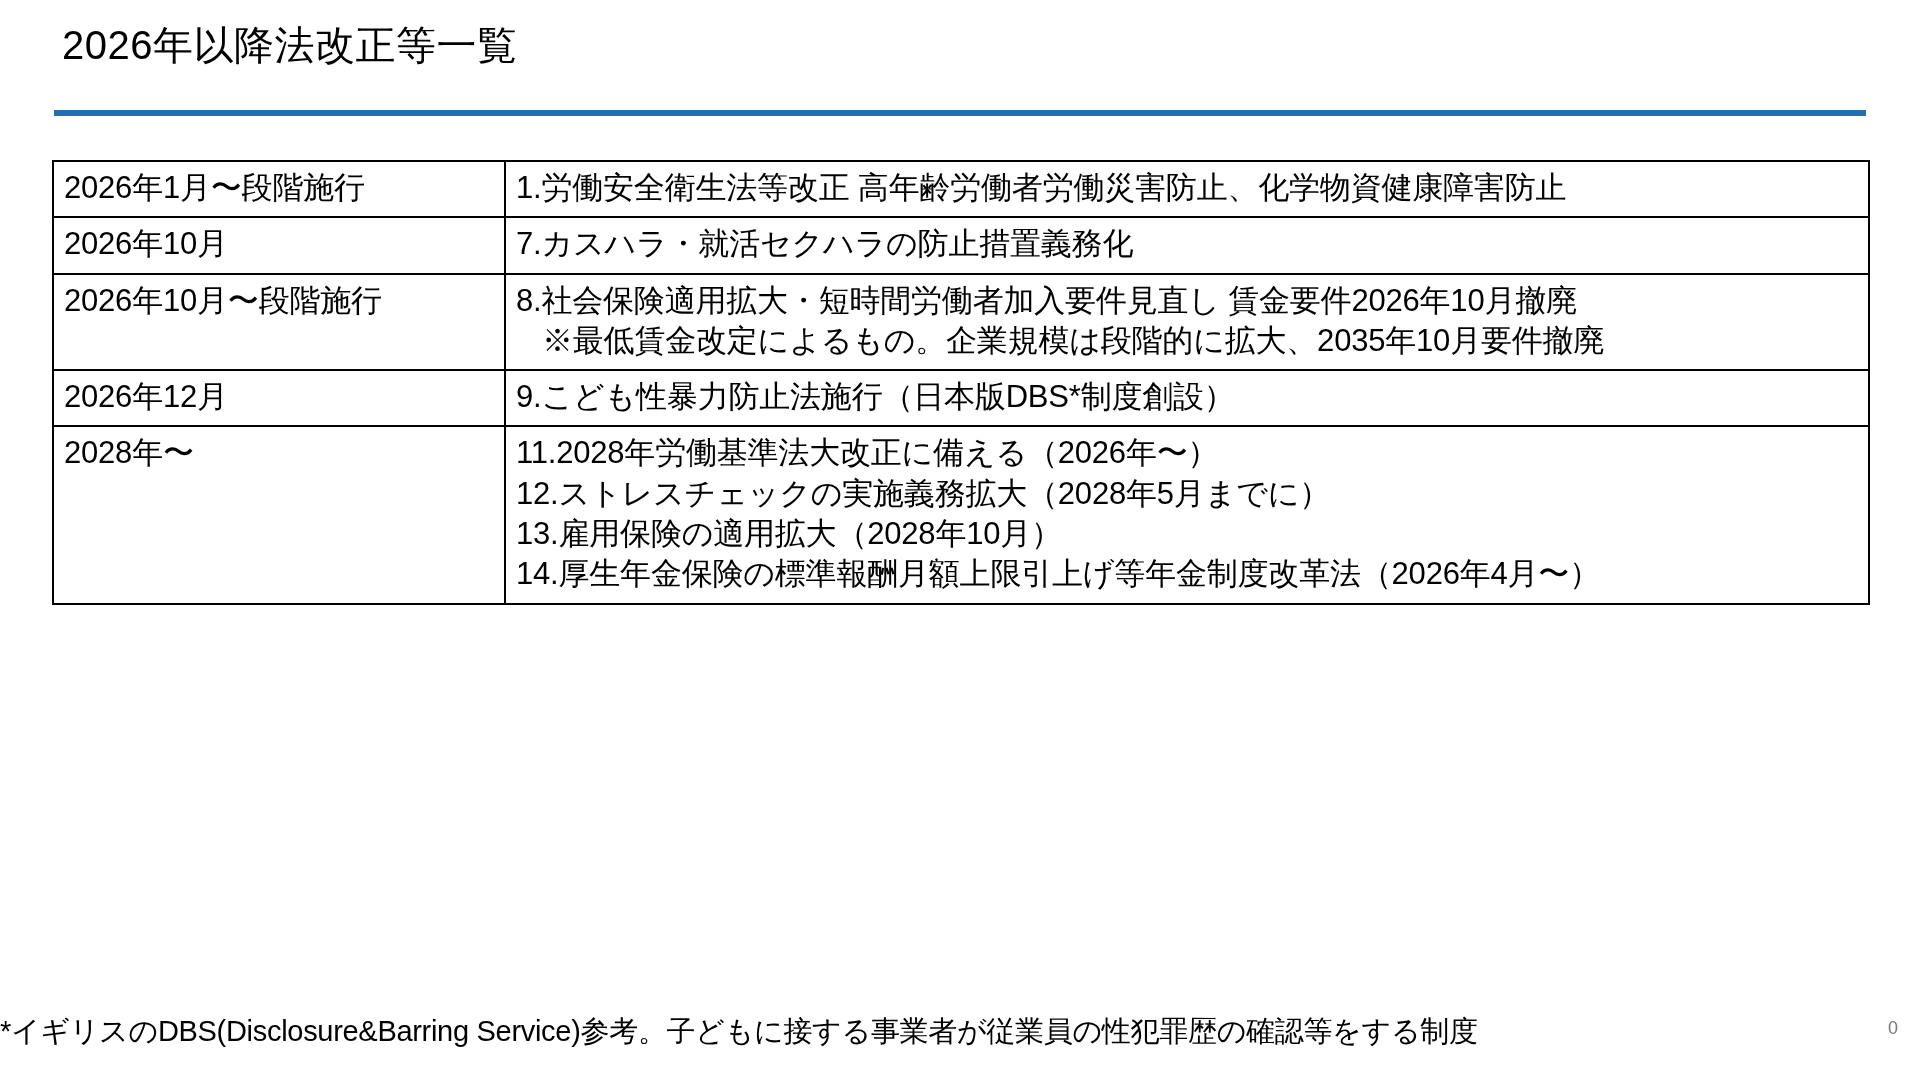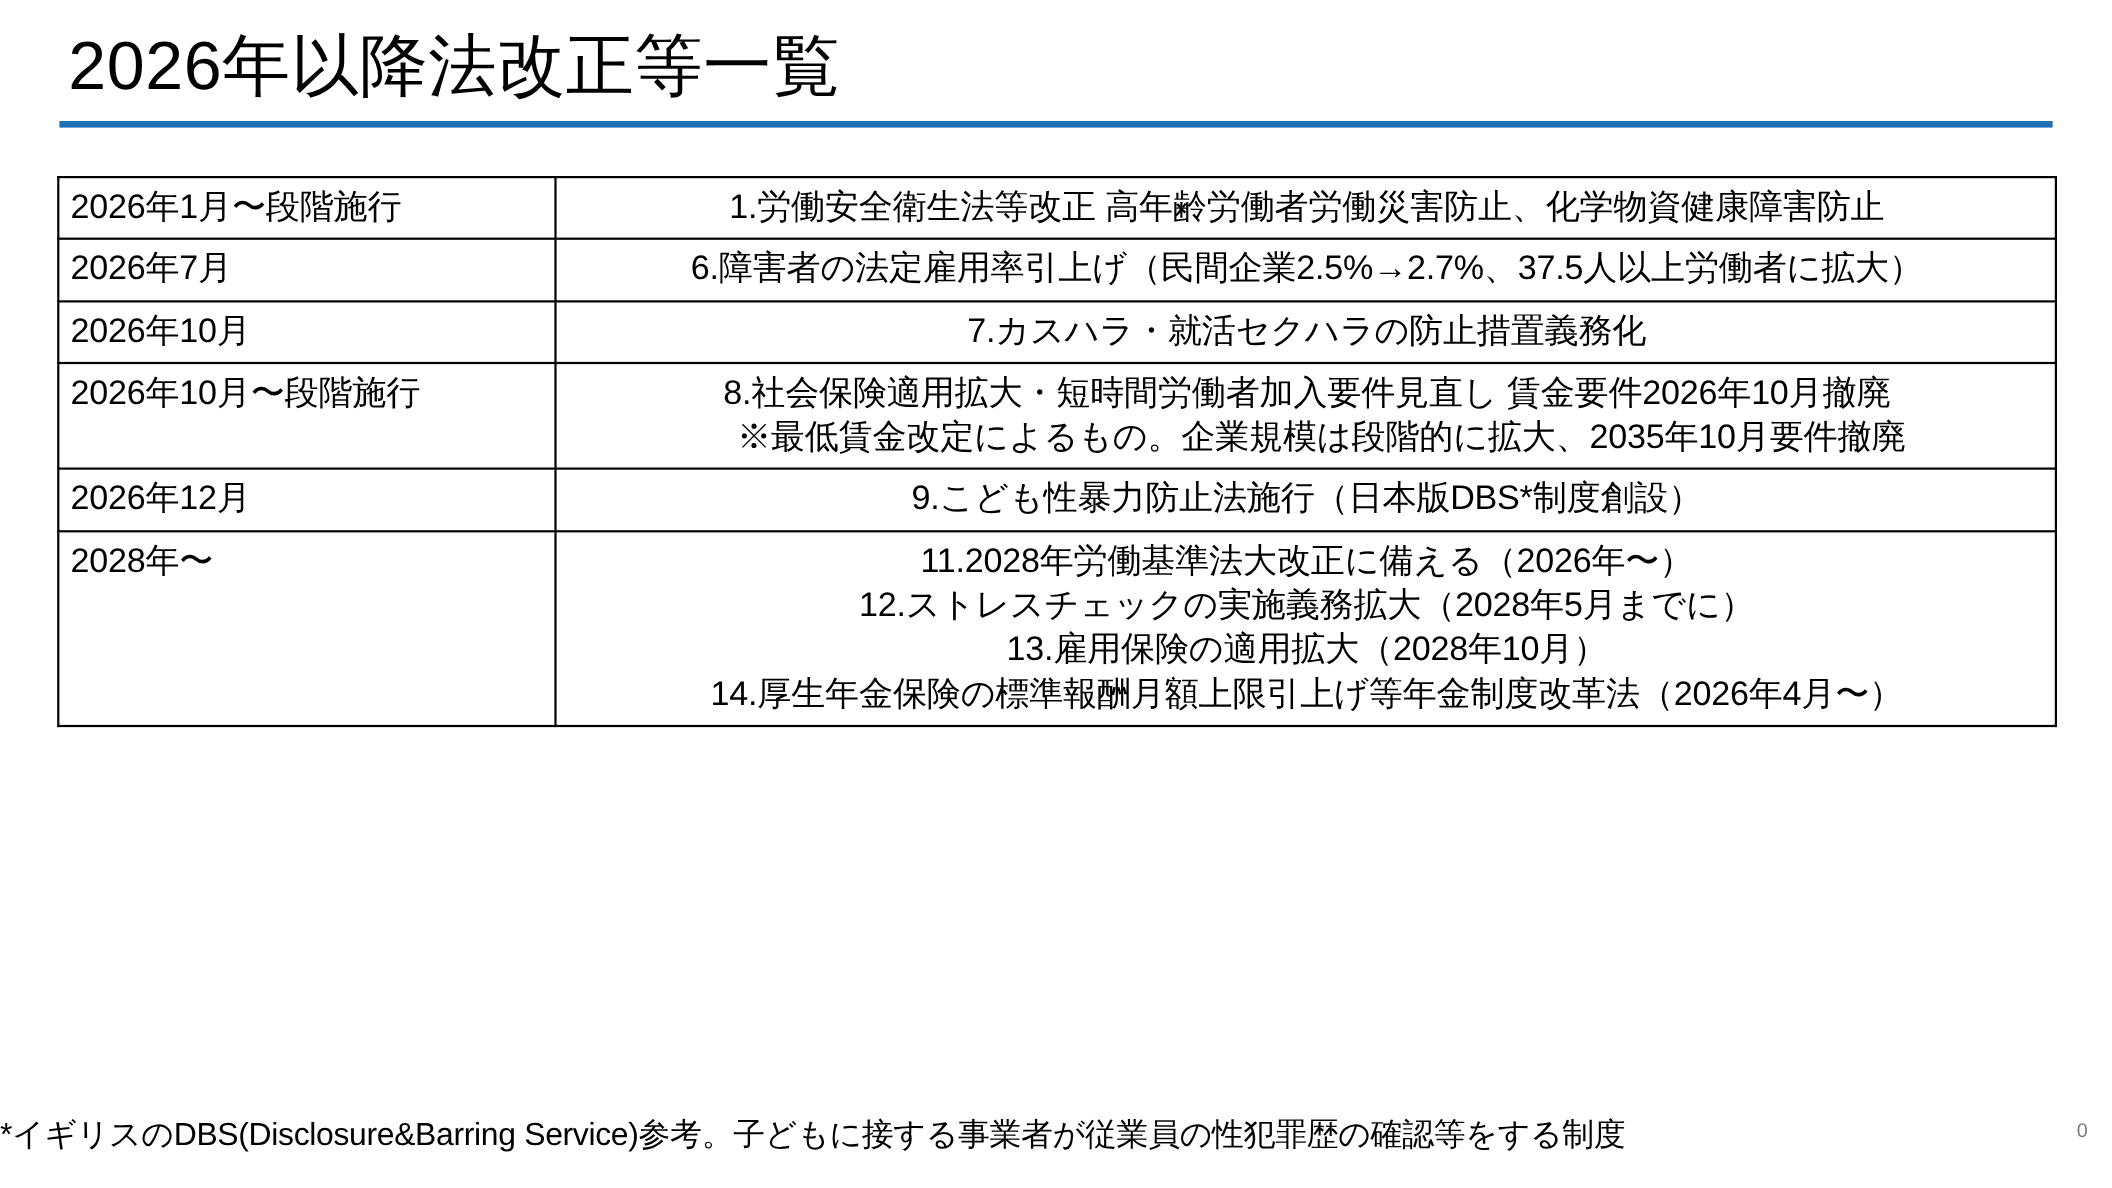--- a/index.html
+++ b/index.html
@@ -17,21 +17,21 @@
   }
   .slide {
     position: absolute;
     inset: 0;
     padding: 0;
   }
   .title {
     position: absolute;
     left: 62px;
     top: 18px;
-    font-size: 62px;
+    font-size: 40px;
     font-weight: 400;
     letter-spacing: 0.5px;
     color: #000000;
     white-space: nowrap;
   }
   .title-rule {
     position: absolute;
     left: 54px;
     top: 110px;
     width: 1812px;
@@ -61,21 +61,20 @@
     width: 432px;
     white-space: nowrap;
     margin-top: 28px;
   }
   td.detail-cell {
     width: auto;
   }
   .detail-line {
     white-space: nowrap;
     display: block;
-    text-align: center;
   }
   .detail-line.indent {
     padding-left: 26px;
   }
   .footnote {
     position: absolute;
     left: 0;
     top: 1012px;
     width: 1920px;
     text-align: left;
@@ -102,26 +101,20 @@
   <div class="table-wrap">
     <table class="law-table">
       <tbody>
           <tr>
             <td class="period-cell">2026年1月〜段階施行</td>
             <td class="detail-cell">
               <span class="detail-line">1.労働安全衛生法等改正 高年齢労働者労働災害防止、化学物資健康障害防止</span>
             </td>
           </tr>
           <tr>
-            <td class="period-cell">2026年7月</td>
-            <td class="detail-cell">
-              <span class="detail-line">6.障害者の法定雇用率引上げ（民間企業2.5%→2.7%、37.5人以上労働者に拡大）</span>
-            </td>
-          </tr>
-          <tr>
             <td class="period-cell">2026年10月</td>
             <td class="detail-cell">
               <span class="detail-line">7.カスハラ・就活セクハラの防止措置義務化</span>
             </td>
           </tr>
           <tr>
             <td class="period-cell">2026年10月〜段階施行</td>
             <td class="detail-cell">
               <span class="detail-line">8.社会保険適用拡大・短時間労働者加入要件見直し 賃金要件2026年10月撤廃</span>
               <span class="detail-line indent">※最低賃金改定によるもの。企業規模は段階的に拡大、2035年10月要件撤廃</span>

